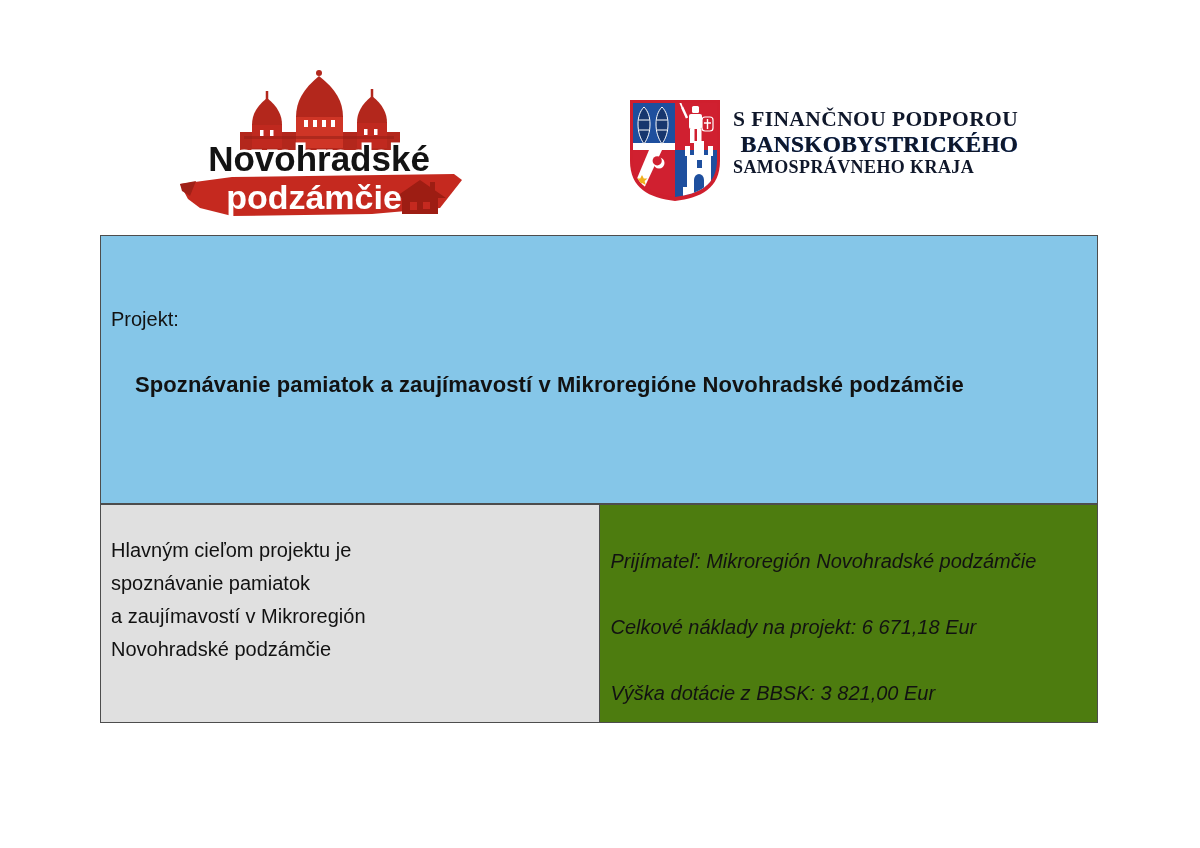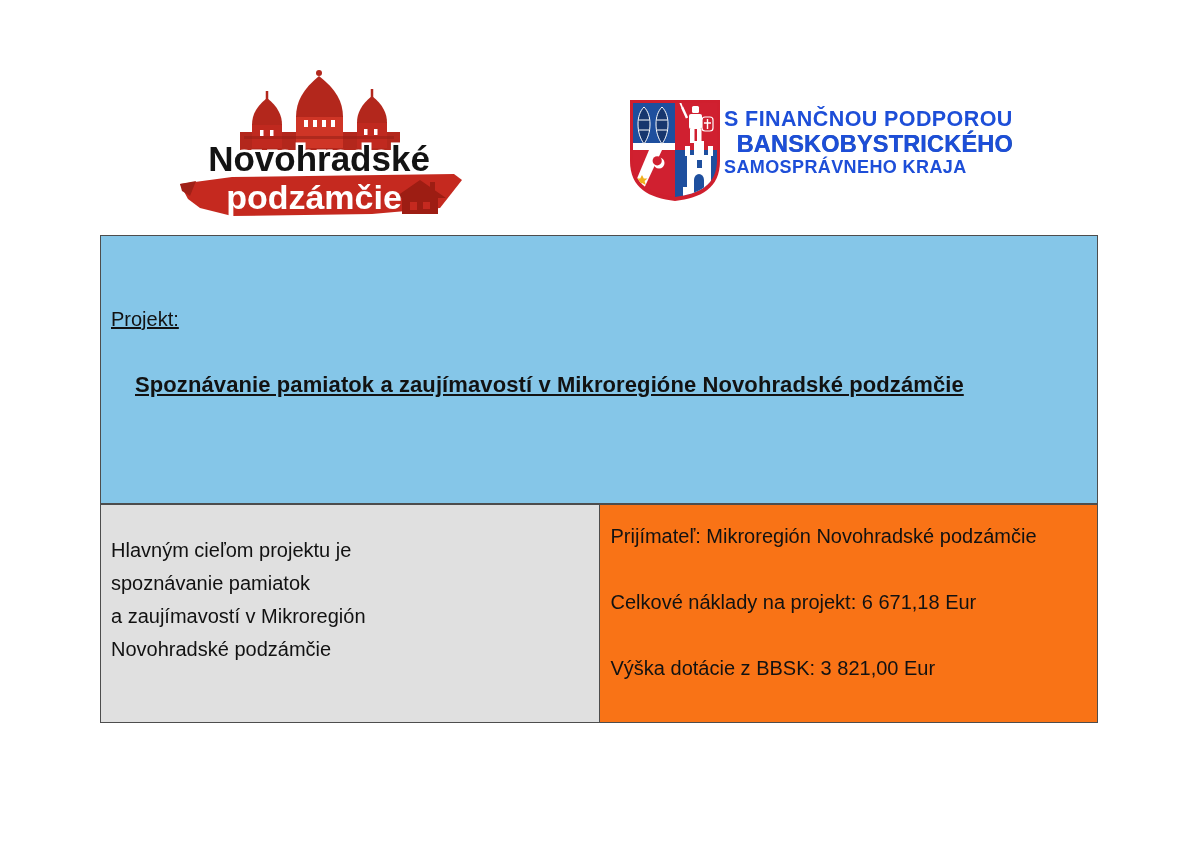--- a/index.html
+++ b/index.html
@@ -12,21 +12,21 @@
   }
 
   
   .logo-left { position:absolute; left:172px; top:58px; width:295px; height:160px; }
   .logo-left svg { width:100%; height:100%; display:block; }
 
   
   .logo-right { position:absolute; left:628px; top:98px; display:flex; align-items:flex-start; }
   .shield-wrap { width:94px; height:104px; flex:0 0 auto; }
   .shield-wrap svg { width:100%; height:100%; display:block; }
-  .lr-text { margin-left:2px; padding-top:9px; color:#1d4ed8; font-weight:bold; }
+  .lr-text { margin-left:11px; padding-top:9px; color:#0f172a; font-weight:bold;font-family:Liberation Serif, serif; }
   .lr-line1 { font-size:21.5px; letter-spacing:0.4px; line-height:1.14; white-space:nowrap; }
   .lr-line2 { font-size:23.5px; letter-spacing:0.2px; line-height:1.08; white-space:nowrap;
               text-shadow:0.5px 0 0 #2b5aa5;text-align:right; }
   .lr-line3 { font-size:18px; letter-spacing:0.4px; line-height:1.14; white-space:nowrap; }
 
   
   .doc-table {
     position:absolute; left:100px; top:235px; width:998px;
     border-collapse:collapse; table-layout:fixed;
   }
@@ -34,33 +34,33 @@
     border:1.5px solid #4d4d4d;
     vertical-align:top;
     font-size:20px;
     color:#121212;
   }
   td.header-cell {
     background:#85c6e8;
     height:268px;
     padding:72px 14px 0 10px;
     border-bottom-width:2px;
-    text-decoration:underline;
   }
   .project-label { font-size:20px; line-height:23px; }
   .project-title { margin-top:41px; font-weight:bold; font-size:22px; letter-spacing:0.1px; line-height:25px;margin-left:24px; }
   td.goal-cell {
     background:#e0e0e0;
     width:395px; height:219px;
     padding:29px 14px 0 10px;
     line-height:33px;
   }
   td.details-cell {
-    background:#f97316;
-    padding:18px 14px 0 11px;
+    background:#4d7c0f;
+    padding:43px 14px 0 11px;
+    font-style:italic;
   }
   .details-cell .detail-line { line-height:26px; margin-bottom:40px; white-space:nowrap; }
   .details-cell .detail-line:last-child { margin-bottom:12px; }
 </style>
 </head>
 <body>
 
 <div class="logo-left">
   <svg viewBox="0 0 295 160">
 

